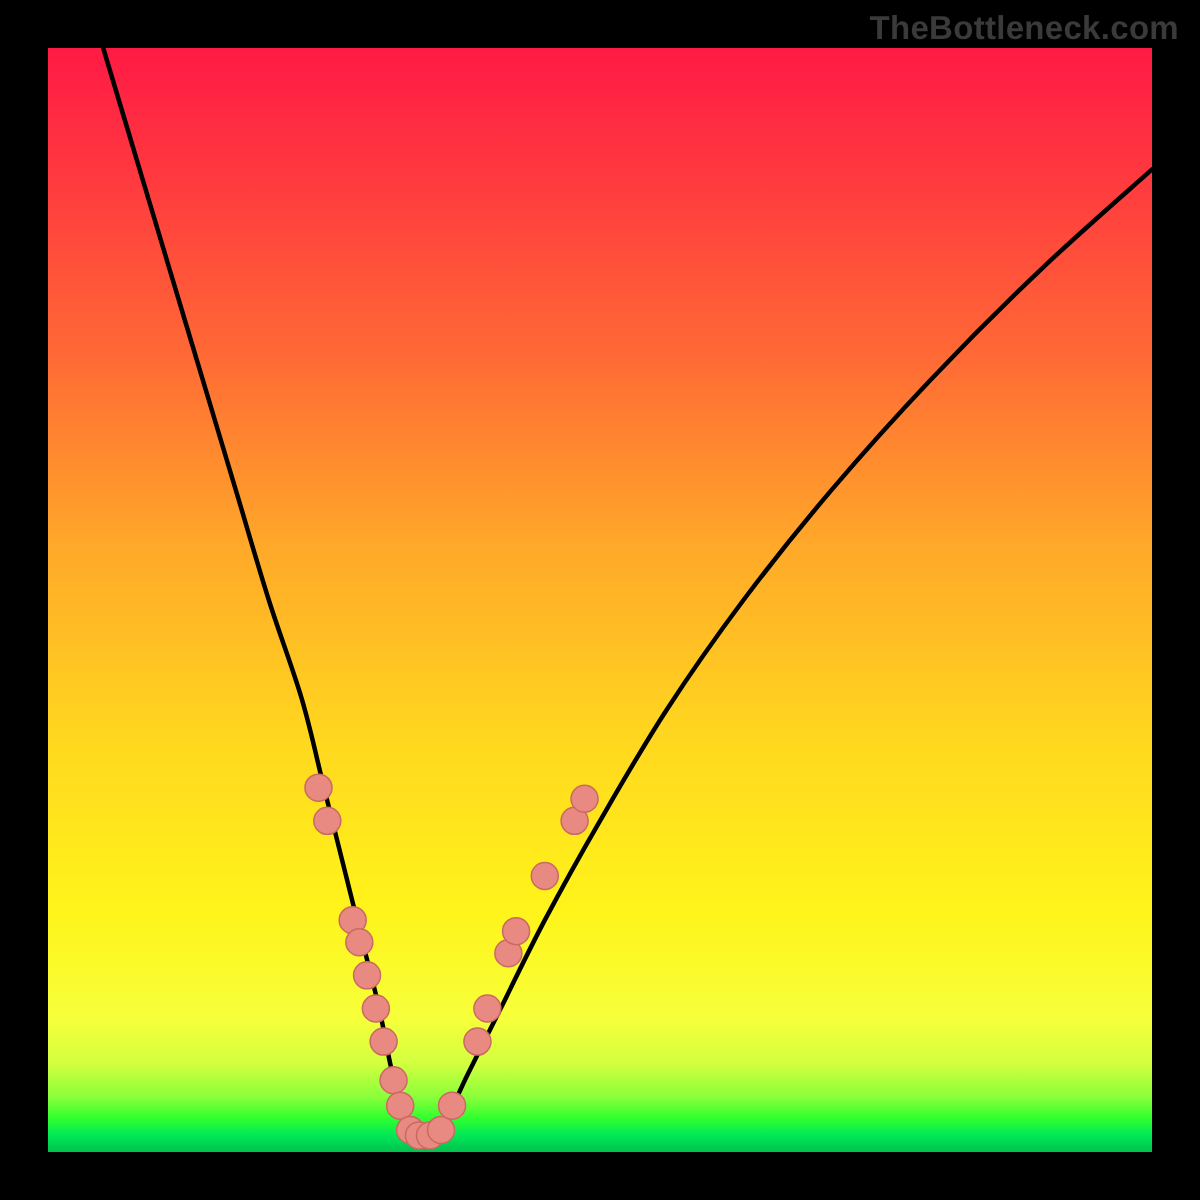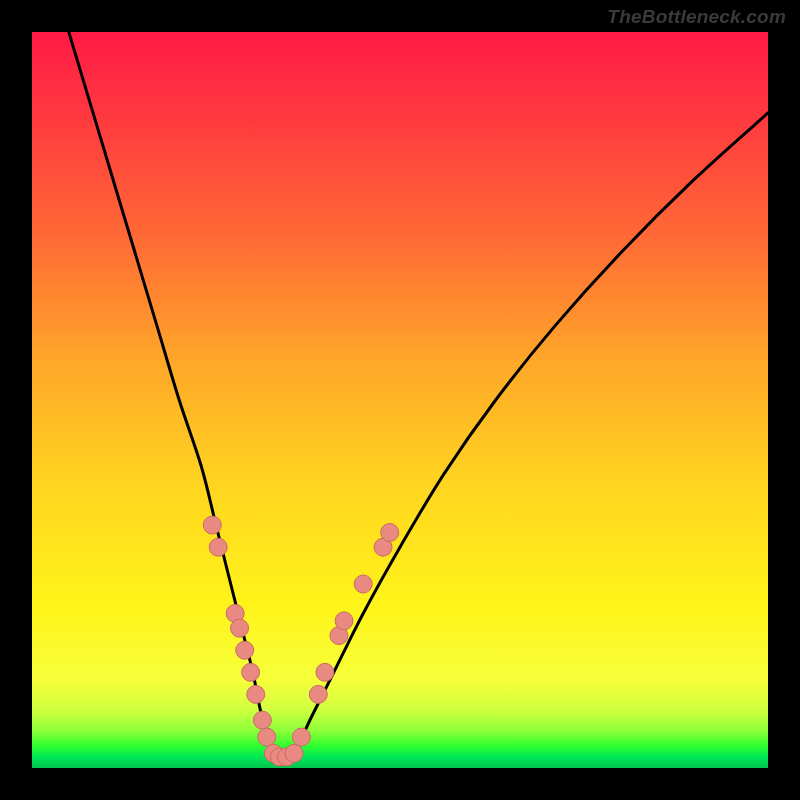--- a/index.html
+++ b/index.html
@@ -40,25 +40,24 @@
       #2eff2e 97%,
       #00e858 98.5%,
       #00c24d 100%
     );
   }
   .watermark {
     position: absolute;
     top: 6px;
     right: 14px;
     color: #3a3a3a;
-    font-size: 19px;
+    font-size: 22px;
     font-weight: 600;
     letter-spacing: 0.2px;
     user-select: none;
-    font-style: italic;
   }
   svg.curve {
     position: absolute;
     top: 0;
     left: 0;
     width: 736px;
     height: 736px;
     overflow: visible;
   }
 </style>

